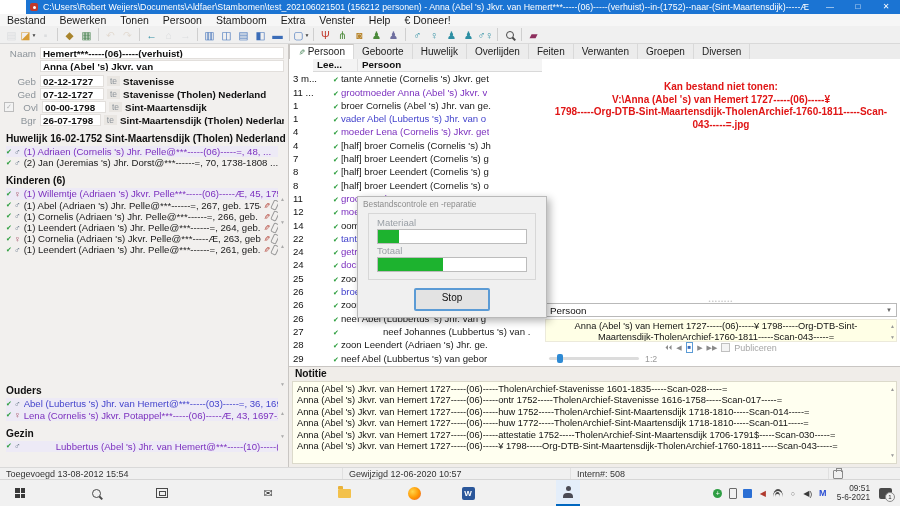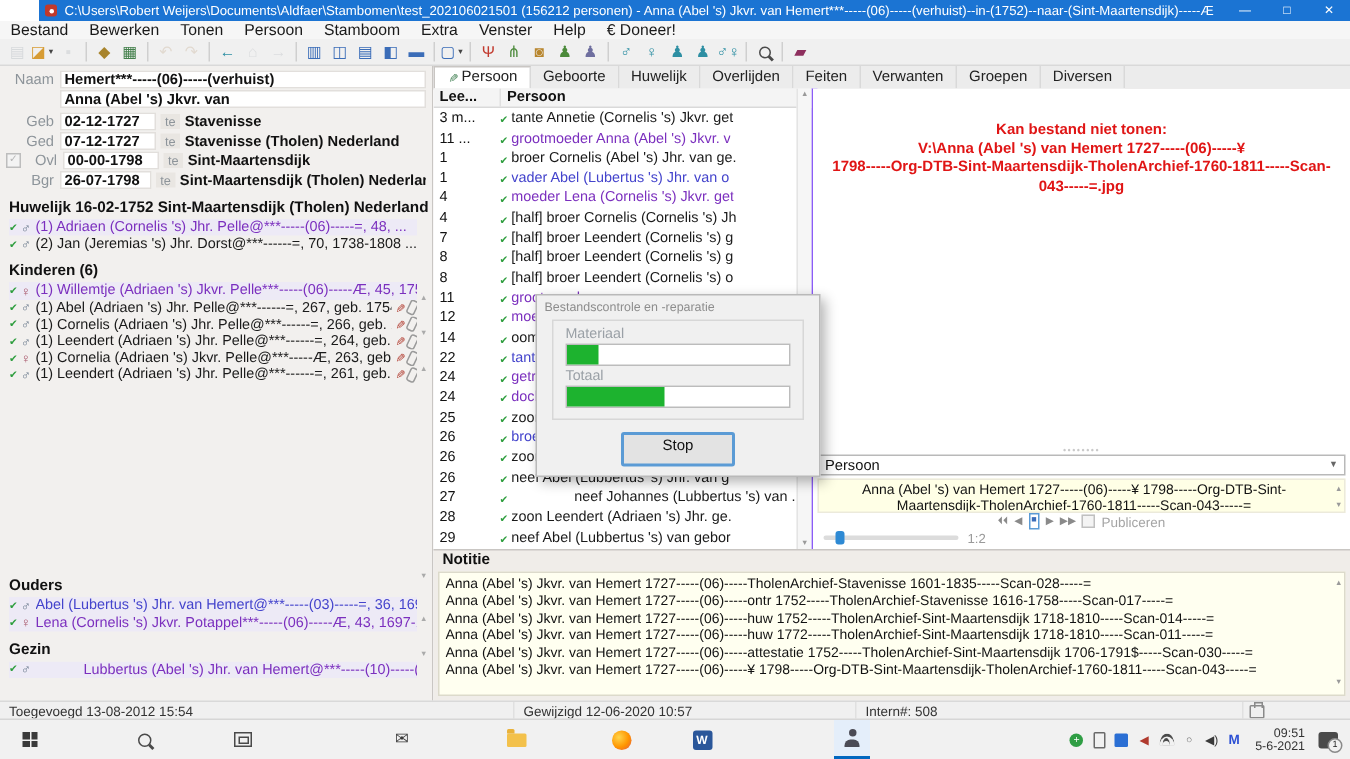--- a/index.html
+++ b/index.html
@@ -54,21 +54,21 @@
   .clip{display:inline-block;width:4px;height:8px;border:1px solid #9a9a9a;border-radius:2px;margin-left:2px;transform:rotate(25deg);}
   .mini-scroll{position:absolute;right:1px;font-size:5px;color:#aaa;line-height:5px;}
   
   .tabbar{position:absolute;top:0;left:0;right:0;height:15px;background:#ececec;border-bottom:1px solid #c9c6c3;
     display:flex;font-size:10px;color:#222;}
   .tab{padding:0 8px;line-height:14px;border-right:1px solid #d9d9d9;background:#ececec;display:flex;align-items:center;}
   .tab.active{background:#fff;border-top:1px solid #c9c6c3;border-left:1px solid #c9c6c3;font-weight:normal;}
   .tab .tabicon{display:none;color:#3c7d4e;font-size:8px;margin-right:3px;transform:rotate(90deg);}
   .tab.active .tabicon{display:inline-block;}
   .rsplit{position:absolute;top:15px;left:0;right:0;height:307px;}
-  .rlist{position:absolute;left:0;top:0;bottom:0;width:252px;border-right:4px solid #8b5cf6;background:#fff;overflow:hidden;}
+  .rlist{position:absolute;left:0;top:0;bottom:0;width:252px;border-right:4px solid #8b5cf6;background:#fff;overflow:hidden;padding-left:24px;}
   .rlist-header{height:12px;background:#f4f4f4;border-bottom:1px solid #d9d9d9;display:flex;font-size:9.8px;font-weight:bold;color:#111;}
   .col-lee{width:40px;padding-left:4px;border-right:1px solid #e0e0e0;flex:0 0 auto;}
   .col-persoon{padding-left:4px;flex:1;}
   .lrow{display:flex;align-items:flex-end;height:13.3px;font-size:9.6px;white-space:nowrap;overflow:hidden;}
   .lrow .lee{width:40px;padding-left:4px;flex:0 0 auto;color:#111;}
   .lrow .chk2{color:#2e9e3e;font-size:7px;margin-right:2px;flex:0 0 auto;}
   .lrow .ltxt{overflow:hidden;white-space:nowrap;}
   .vscroll{position:absolute;right:0;top:0;bottom:0;width:9px;background:#f6f6f6;border-left:1px solid #e4e4e4;
     display:flex;flex-direction:column;justify-content:space-between;align-items:center;font-size:5px;color:#9a9a9a;padding:1px 0;}
   .rcontent{position:absolute;left:253px;top:0;right:0;bottom:0;background:#fff;}

